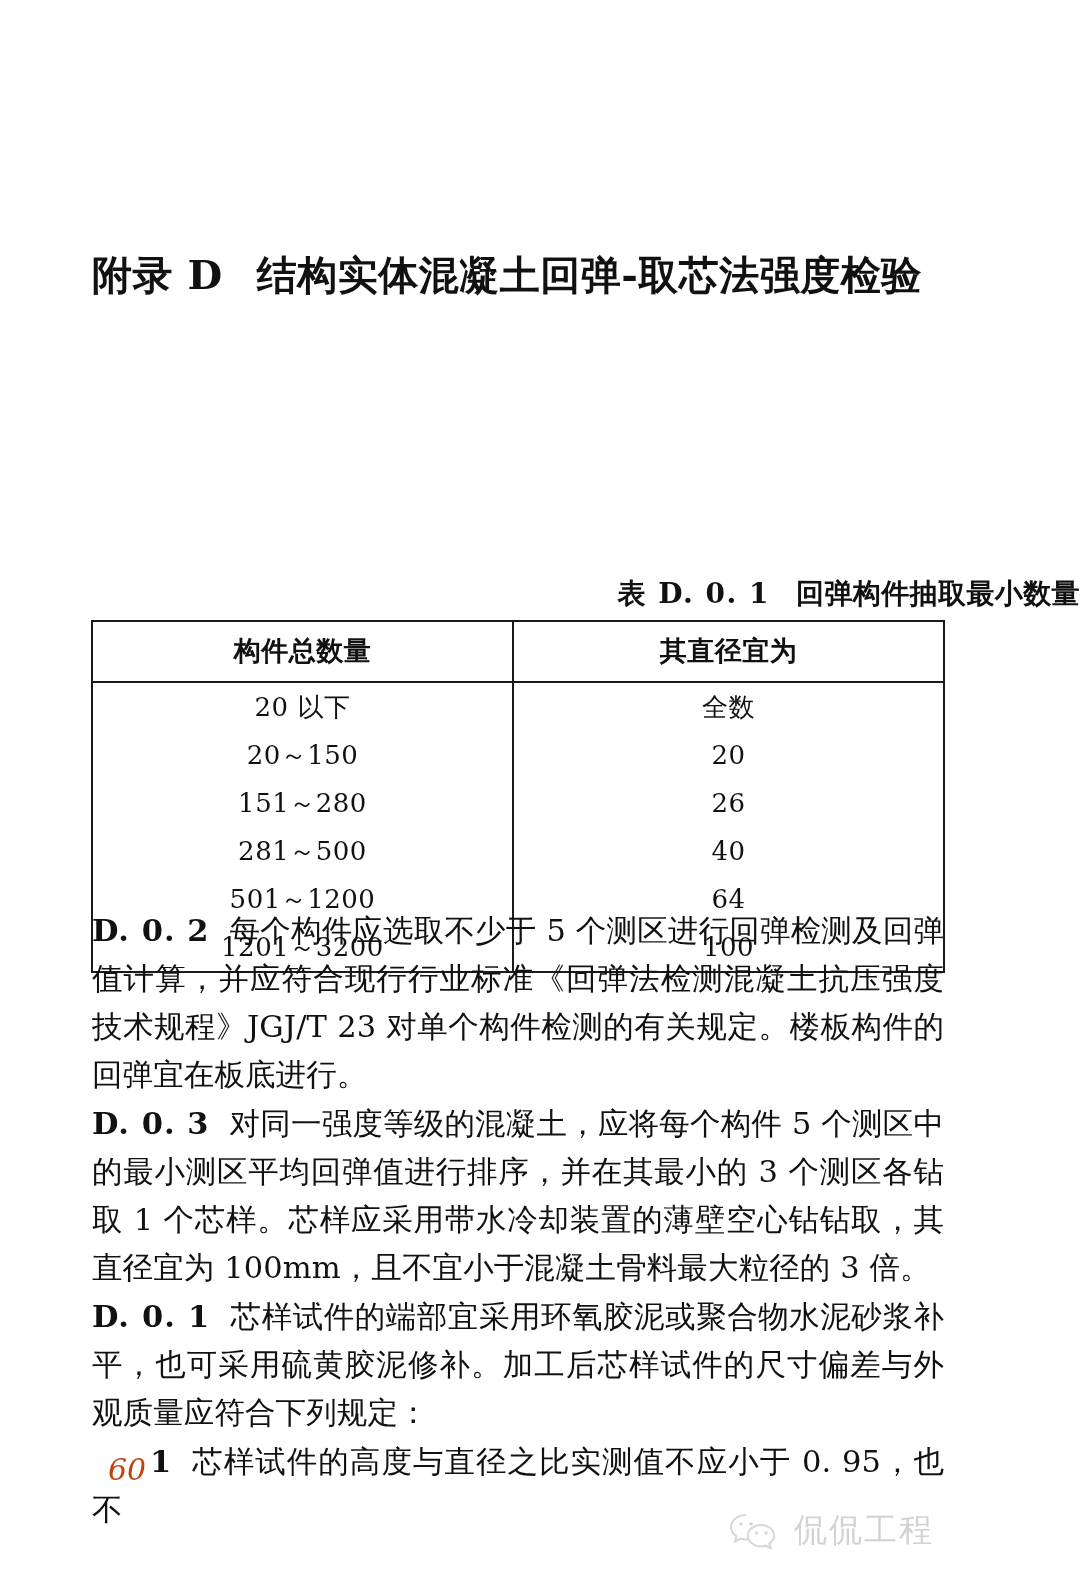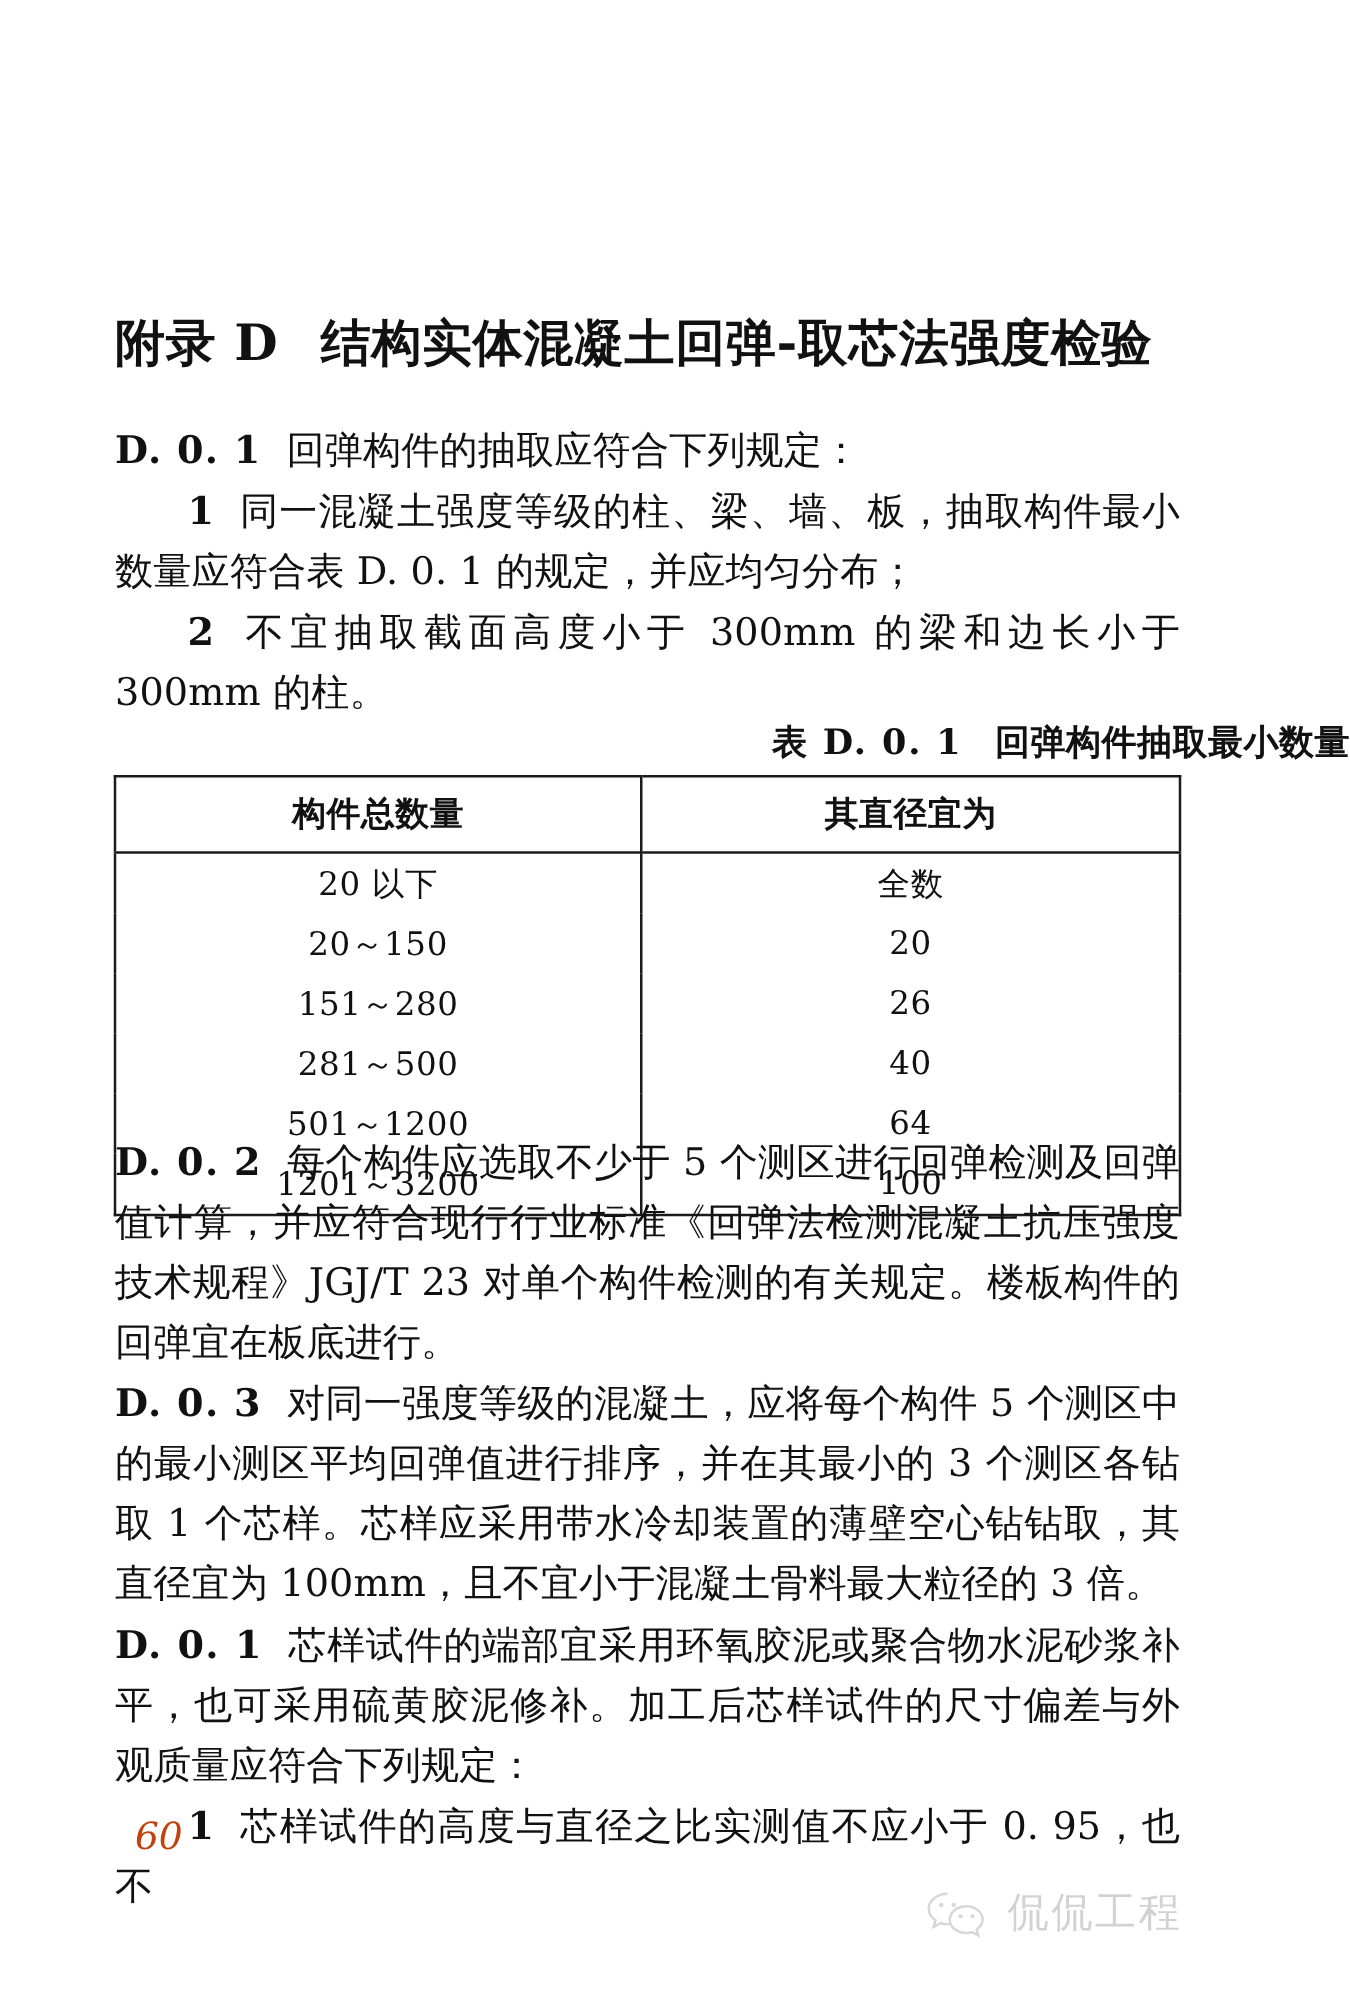--- a/index.html
+++ b/index.html
@@ -16,21 +16,20 @@
     color: #111111;
     -webkit-font-smoothing: antialiased;
   }
 
   .page {
     position: absolute;
     left: 0;
     top: 0;
     width: 956px;
     height: 1592px;
-    padding-left: 12px;
   }
 
   
   .appendix-title {
     position: absolute;
     left: 92px;
     top: 223px;
     width: 880px;
     font-size: 40px;
     font-weight: 700;
@@ -157,31 +156,20 @@
 </style>
 </head>
 <body>
 
 <div class="page">
 
   <h1 class="appendix-title">
     <span class="label">附录 D</span><span class="name">结构实体混凝土回弹-取芯法强度检验</span>
   </h1>
 
-  <div class="content">
-    <p class="clause hang">
-      <span class="cl-num">D. 0. 1</span><span>回弹构件的抽取应符合下列规定：</span>
-    </p>
-    <p class="clause item">
-      <span class="item-num">1</span><span>同一混凝土强度等级的柱、梁、墙、板，抽取构件最小数量应符合表 D. 0. 1 的规定，并应均匀分布；</span>
-    </p>
-    <p class="clause item">
-      <span class="item-num">2</span><span>不宜抽取截面高度小于 300mm 的梁和边长小于 300mm 的柱。</span>
-    </p>
-  </div>
 
   <div class="table-caption">
     <span class="tcap-num">表 D. 0. 1</span><span>回弹构件抽取最小数量</span>
   </div>
 
   <div class="data-table-wrap">
     <table class="data-table">
       <colgroup>
           <col class="c1">
           <col class="c2">

